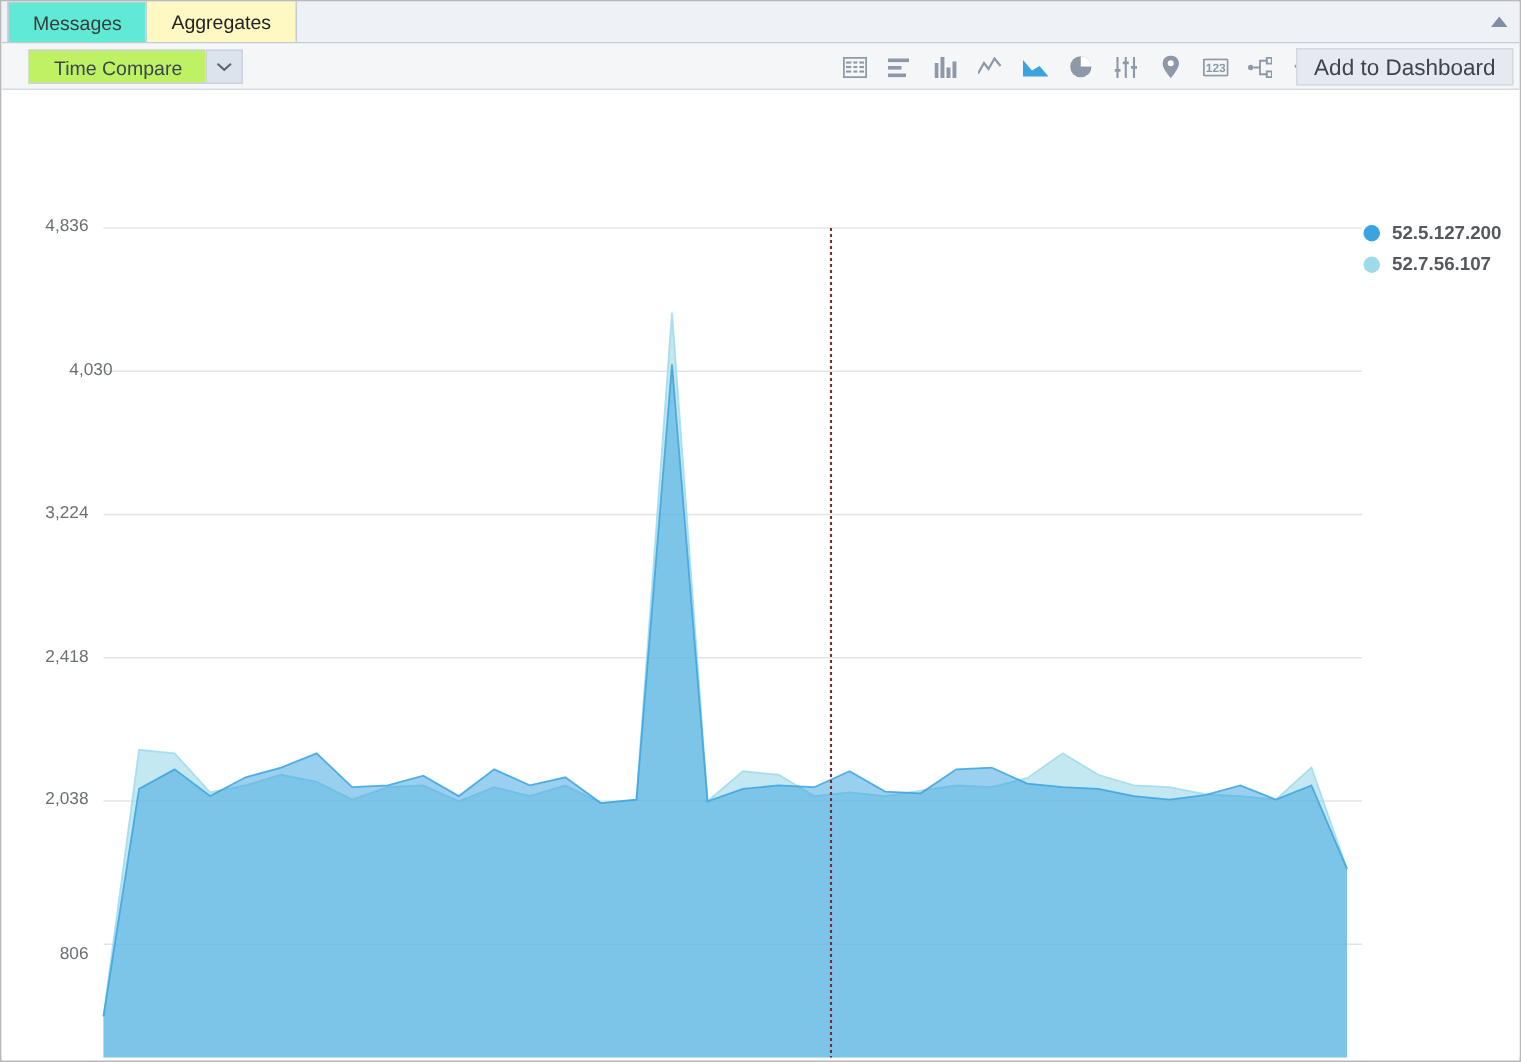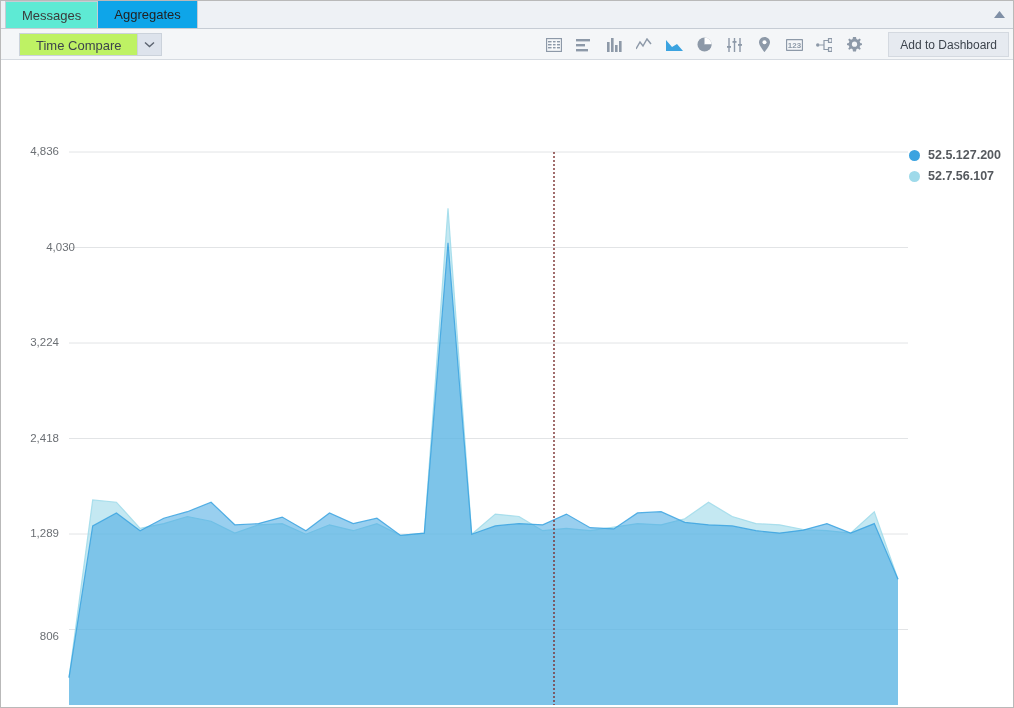--- a/index.html
+++ b/index.html
@@ -32,21 +32,21 @@
     font-size:13px;color:#3b3b3b;
     border:1px solid #c6ccd4;
     border-bottom:none;
     background:#5eead4;
     margin-right:-1px;
     box-sizing:border-box;
     cursor:default;
     white-space:nowrap;
   }
   .tab.active{
-    background:#0ea5e9;
+    background:#fef9c3;
     color:#222;
     height:28px;line-height:28px;
     position:relative;z-index:3;
   }
   .scrollup{
     position:absolute;right:3px;top:2px;
     width:22px;height:22px;
     display:flex;align-items:center;justify-content:center;
     cursor:default;
   }
@@ -76,37 +76,37 @@
     width:25px;height:23px;
     background:#dde3ec;
     border:1px solid #cbd2db;
     box-sizing:border-box;
     display:flex;align-items:center;justify-content:center;
     cursor:default;
   }
   .tc-caret svg{display:block;}
 
   .icons{
-    position:absolute;right:144px;top:0;height:31px;
+    position:absolute;right:128px;top:0;height:31px;
     display:flex;align-items:center;gap:0px;
   }
   .icobtn{
     width:30px;height:26px;
     display:flex;align-items:center;justify-content:center;
     cursor:default;
   }
   .icobtn svg{display:block;}
 
   .addbtn{
     position:absolute;right:4px;top:3px;
     height:25px;line-height:25px;
     background:#e6eaf0;
     border:1px solid #d4d9e0;
     padding:0 11px;
-    font-size:12px;color:#3d444d;
+    font-size:15px;color:#3d444d;
     box-sizing:border-box;
     cursor:default;white-space:nowrap;
   }
 
   
   .chartwrap{position:relative;width:1014px;height:645px;background:#fff;}
   .chartsvg{position:absolute;left:0;top:0;}
 
   .legend{
     position:absolute;left:908px;top:85px;
@@ -283,21 +283,21 @@
         <span class="legtxt">52.5.127.200</span>
       </div>
       <div class="legrow">
         <span class="legdot" id="dot1" style="background: rgb(159, 218, 234);"></span>
         <span class="legtxt">52.7.56.107</span>
       </div>
     </div>
 
     <div id="yticks">
         <div class="ytick" style="left: 12px; top: 570px;">806</div>
-        <div class="ytick" style="left: 12px; top: 467px;">1,289</div>
+        <div class="ytick" style="left: 12px; top: 467px;">2,038</div>
         <div class="ytick" style="left: 12px; top: 371.5px;">2,418</div>
         <div class="ytick" style="left: 12px; top: 276px;">3,224</div>
         <div class="ytick" style="left: 28px; top: 180.5px;">4,030</div>
         <div class="ytick" style="left: 12px; top: 85px;">4,836</div>
       </div>
     <div id="xticks"></div>
   </div>
 
 </div>
 

